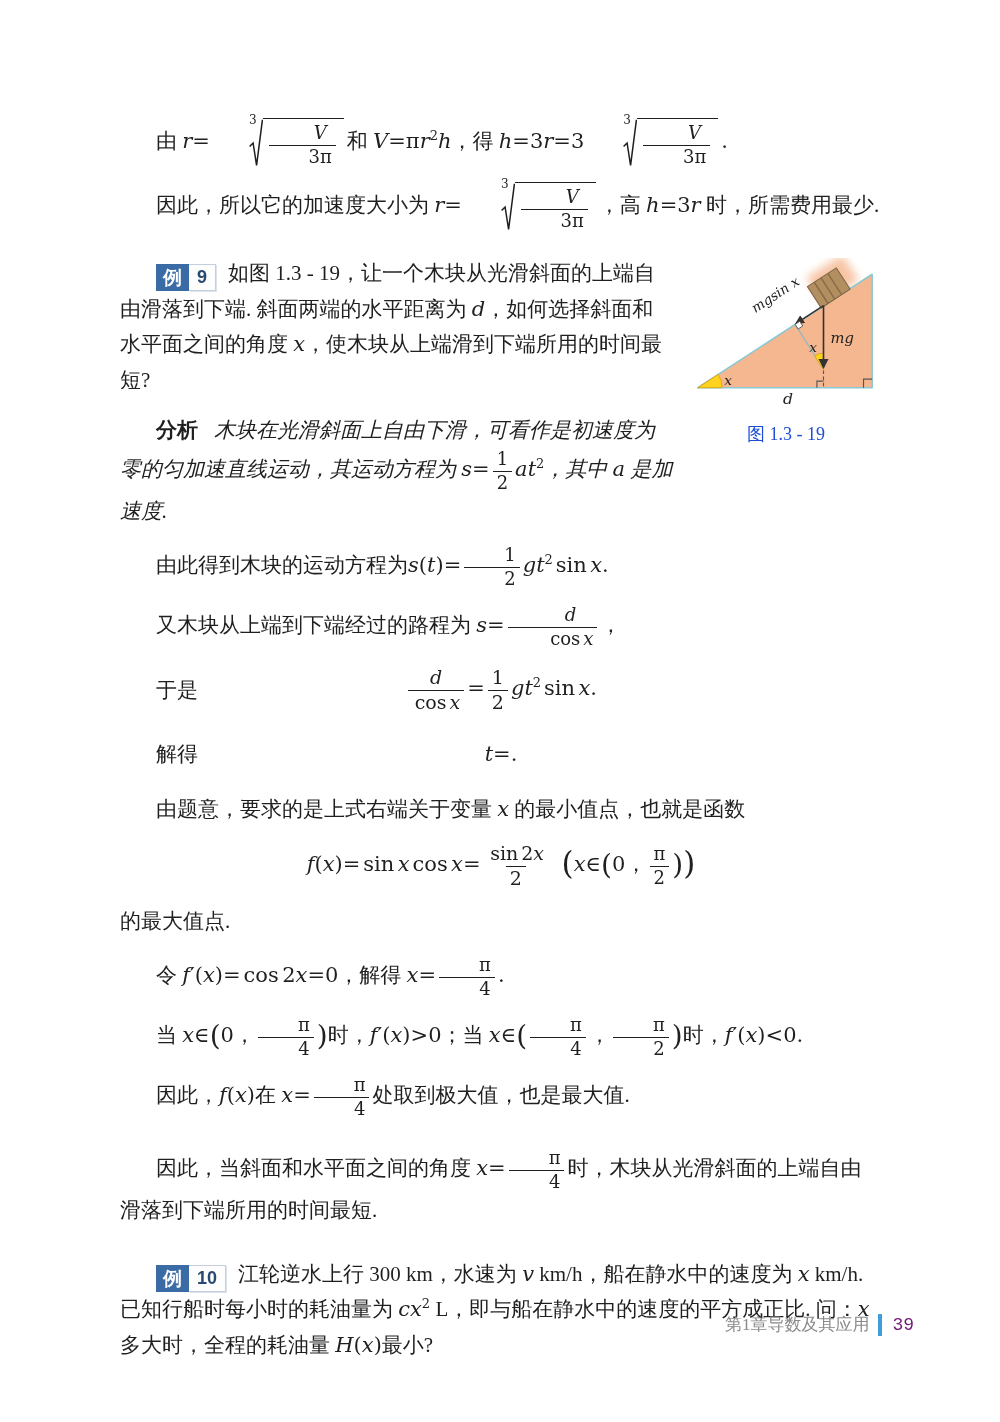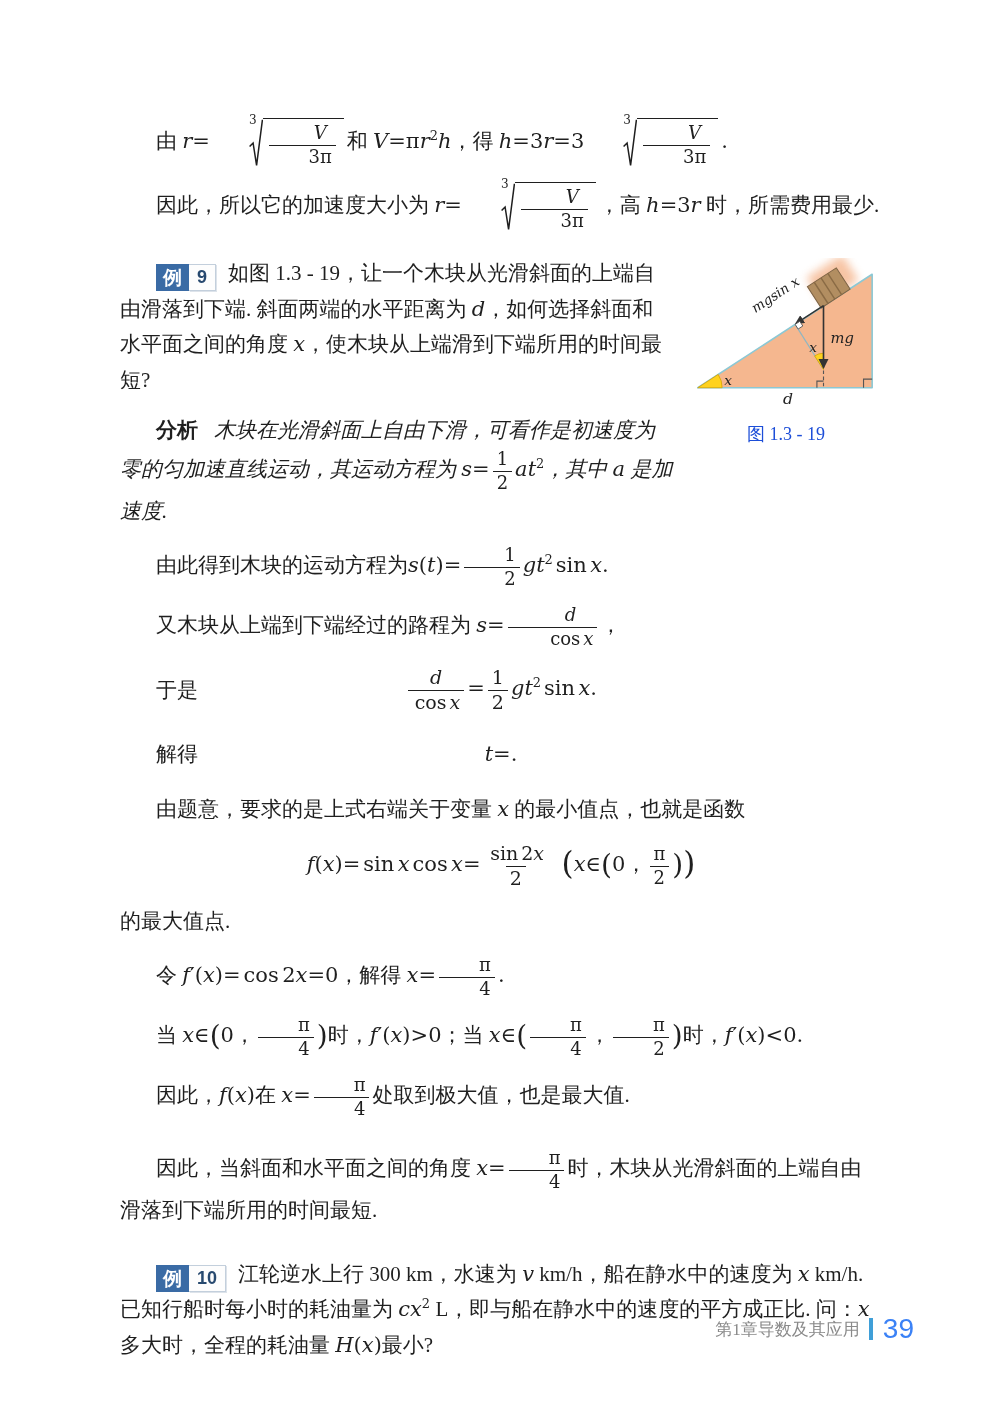--- a/index.html
+++ b/index.html
@@ -44,21 +44,21 @@
   .frow .fcenter{flex:1;text-align:center;}
   .fcent{text-align:center;margin:14px 0;}
   
   figure.fig{float:right;width:192px;margin:2px 0 10px 16px;text-align:center;}
   figure.fig figcaption{font-size:18px;margin-top:8px;color:#1d4ed8;}
   .fig text{font-family:"DejaVu Serif",serif;font-style:italic;fill:#222;}
   
   .footer{position:absolute;right:86px;top:1313px;display:flex;align-items:center;font-size:17px;color:#8a8a8a;}
   .footer .sect{}
   .footer .bar{width:4px;height:22px;background:#3f9fd8;margin:0 10px 0 9px;}
-  .footer .pnum{font-size:28px;color:#3b82f6;font-family:Liberation Sans, sans-serif;}
+  .footer .pnum{font-size:18px;color:#701a75;font-family:Liberation Mono, monospace;}
   .clear{clear:both;}
 </style>
 </head>
 <body>
 
 <div class="content">
 
   <p class="para ind">
     <span>由 </span><span class="i">r</span><span class="u">=</span><span class="rad">
         <span class="idx u">3</span>

